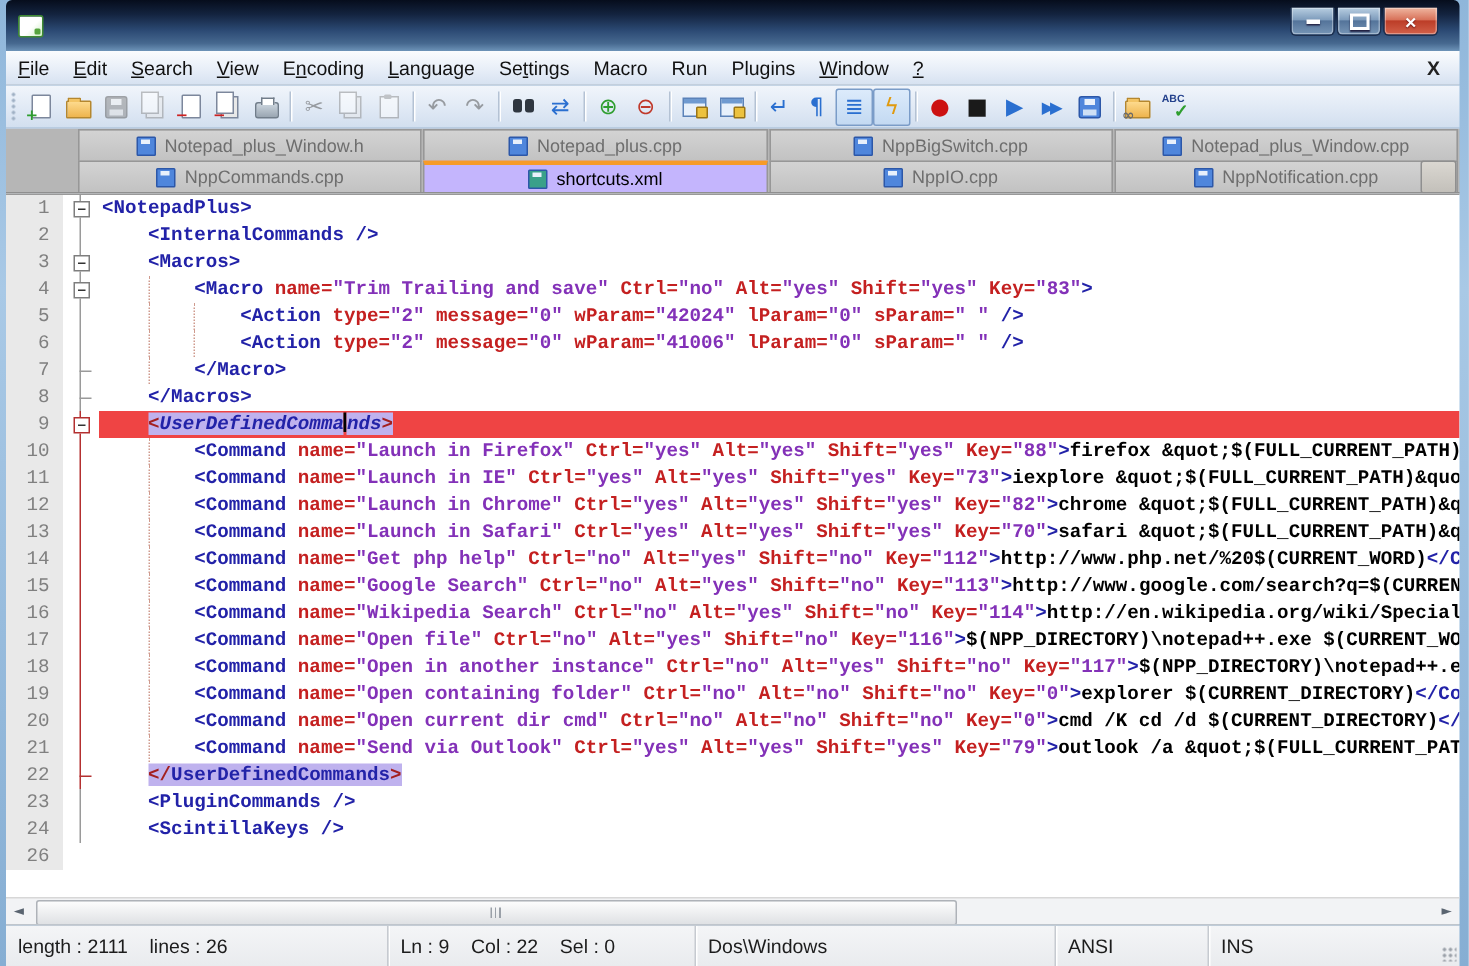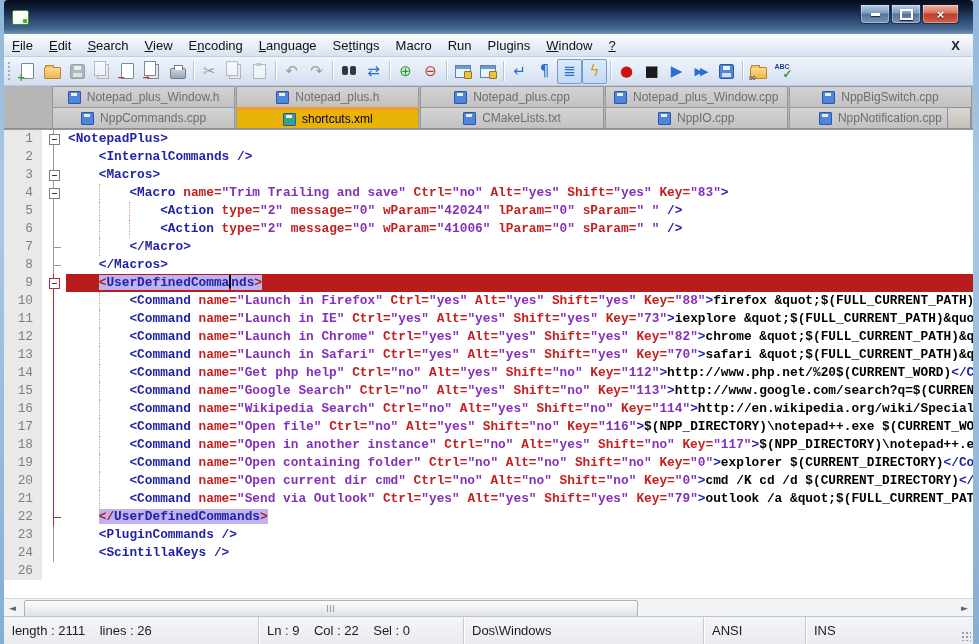--- a/index.html
+++ b/index.html
@@ -58,42 +58,42 @@
   .ic-winlock::after{content:"";position:absolute;right:-2px;bottom:-2px;width:6px;height:6px;background:#ecc23f;border:1px solid #9a7516;border-radius:1px;}
   .ic-abc{position:relative;width:18px;height:16px;}
   .ic-abc::before{content:"ABC";position:absolute;top:0;left:0;font-size:7px;font-weight:bold;color:#23418c;letter-spacing:0;}
   .ic-abc::after{content:"\2713";position:absolute;right:0;bottom:-2px;font-size:12px;font-weight:bold;color:#2f9e2f;}
   
   .tabstrip{height:42px;flex:0 0 42px;background:#b6b6b6;position:relative;border-bottom:1px solid #8f8f8f;}
   .tabrow{height:21px;display:flex;padding-left:48px;}
   .tab{flex:1 1 0;display:flex;align-items:center;justify-content:center;gap:6px;
     background:linear-gradient(180deg,#d3d3d3,#c2c2c2);border:1px solid #979797;border-bottom:none;margin-right:1px;min-width:0;}
   .tab-label{font-size:12px;color:#6e6e6e;white-space:nowrap;overflow:hidden;}
-  .tab.active{background:#eab308;border-top:3px solid #f79b28;position:relative;z-index:2;}
+  .tab.active{background:#c4b5fd;border-top:3px solid #f79b28;position:relative;z-index:2;}
   .tab.active .tab-label{color:#000;}
   .tab-floppy{width:11px;height:11px;border:1px solid #2c57a8;border-radius:1px;position:relative;flex:0 0 11px;}
   .tab-floppy::before{content:"";position:absolute;top:1px;left:2px;width:6px;height:3px;background:#e8f0fb;}
   .tab-scrollbtn{position:absolute;right:2px;top:21px;width:22px;height:20px;background:linear-gradient(180deg,#dad7d1,#c3c0ba);border:1px solid #8f8f8f;border-radius:2px;}
   
   .editor{height:468px;flex:0 0 468px;background:#fff;overflow:hidden;border-top:1px solid #999;position:relative;}
   .ln-row{height:18px;display:flex;align-items:stretch;}
   .lnum{flex:0 0 38px;background:#e9e9e9;color:#808080;font-family:"Liberation Mono",monospace;font-size:12.8px;
     text-align:right;padding-right:9px;box-sizing:border-box;line-height:18px;}
   .fm{flex:0 0 24px;position:relative;background:#fff;}
   .fm.v::before,.fm.box::before,.fm.end::before,.fm.endl::before{content:"";position:absolute;left:11px;top:0;bottom:0;width:1px;background:#9a9a9a;}
   .fm.endl::before{bottom:9px;}
   .fm.end::after,.fm.endl::after{content:"";position:absolute;left:11px;top:9px;width:8px;height:1px;background:#9a9a9a;}
   .fm.r::before{background:#b43030;}
   .fm.r.end::after,.fm.r.endl::after{background:#b43030;}
   .fm .bx{position:absolute;left:7px;top:4px;width:9px;height:9px;border:1px solid #7e7e7e;background:#fff;z-index:2;}
   .fm.r .bx{border-color:#b43030;}
   .fm .bx::after{content:"";position:absolute;left:2px;top:4px;width:5px;height:1px;background:#333;}
   .code{flex:1 1 auto;position:relative;font-family:"Liberation Mono",monospace;font-size:12.8px;font-weight:bold;
     line-height:18px;white-space:pre;overflow:hidden;padding-left:2px;box-sizing:border-box;}
-  .ln-row.cur .code{background:#b91c1c;}
+  .ln-row.cur .code{background:#ef4444;font-style:italic;}
   .gd{position:absolute;top:0;bottom:0;width:0;border-left:1px dotted #cf9a8d;}
   .s{color:#000;} .x{color:#000;}
   .g{color:#2222a8;} .a{color:#c42020;} .v{color:#8331b8;}
   .hb{color:#a32020;background:#bfb2ee;} .hn{color:#2222a8;background:#bfb2ee;}
   .cr{display:inline-block;width:0;border-left:2px solid #000;height:13px;vertical-align:-2px;}
   
   .hscroll{height:17px;flex:0 0 17px;background:#f2f3f5;border-top:1px solid #d7d7d7;position:relative;}
   .harrow{position:absolute;top:0;width:17px;height:17px;display:flex;align-items:center;justify-content:center;
     font-size:9px;color:#5a6470;font-family:"DejaVu Sans",sans-serif;}
   .harrow.left{left:0;} .harrow.right{right:0;}
@@ -255,47 +255,39 @@
     </div>
 
   <div class="tabstrip">
     <div class="tabrow" id="tabrow1">
         <div class="tab">
           <div class="tab-floppy" style="background: rgb(79, 134, 220);"></div>
           <span class="tab-label">Notepad_plus_Window.h</span>
         </div>
         <div class="tab">
           <div class="tab-floppy" style="background: rgb(79, 134, 220);"></div>
-          <span class="tab-label">Notepad_plus.h</span>
-        </div>
-        <div class="tab">
-          <div class="tab-floppy" style="background: rgb(79, 134, 220);"></div>
           <span class="tab-label">Notepad_plus.cpp</span>
         </div>
         <div class="tab">
           <div class="tab-floppy" style="background: rgb(79, 134, 220);"></div>
+          <span class="tab-label">NppBigSwitch.cpp</span>
+        </div>
+        <div class="tab">
+          <div class="tab-floppy" style="background: rgb(79, 134, 220);"></div>
           <span class="tab-label">Notepad_plus_Window.cpp</span>
-        </div>
-        <div class="tab">
-          <div class="tab-floppy" style="background: rgb(79, 134, 220);"></div>
-          <span class="tab-label">NppBigSwitch.cpp</span>
         </div>
       </div>
     <div class="tabrow" id="tabrow2">
         <div class="tab">
           <div class="tab-floppy" style="background: rgb(79, 134, 220);"></div>
           <span class="tab-label">NppCommands.cpp</span>
         </div>
         <div class="tab active">
           <div class="tab-floppy" style="background: rgb(58, 160, 138);"></div>
           <span class="tab-label">shortcuts.xml</span>
-        </div>
-        <div class="tab">
-          <div class="tab-floppy" style="background: rgb(79, 134, 220);"></div>
-          <span class="tab-label">CMakeLists.txt</span>
         </div>
         <div class="tab">
           <div class="tab-floppy" style="background: rgb(79, 134, 220);"></div>
           <span class="tab-label">NppIO.cpp</span>
         </div>
         <div class="tab">
           <div class="tab-floppy" style="background: rgb(79, 134, 220);"></div>
           <span class="tab-label">NppNotification.cpp</span>
         </div>
       </div>

